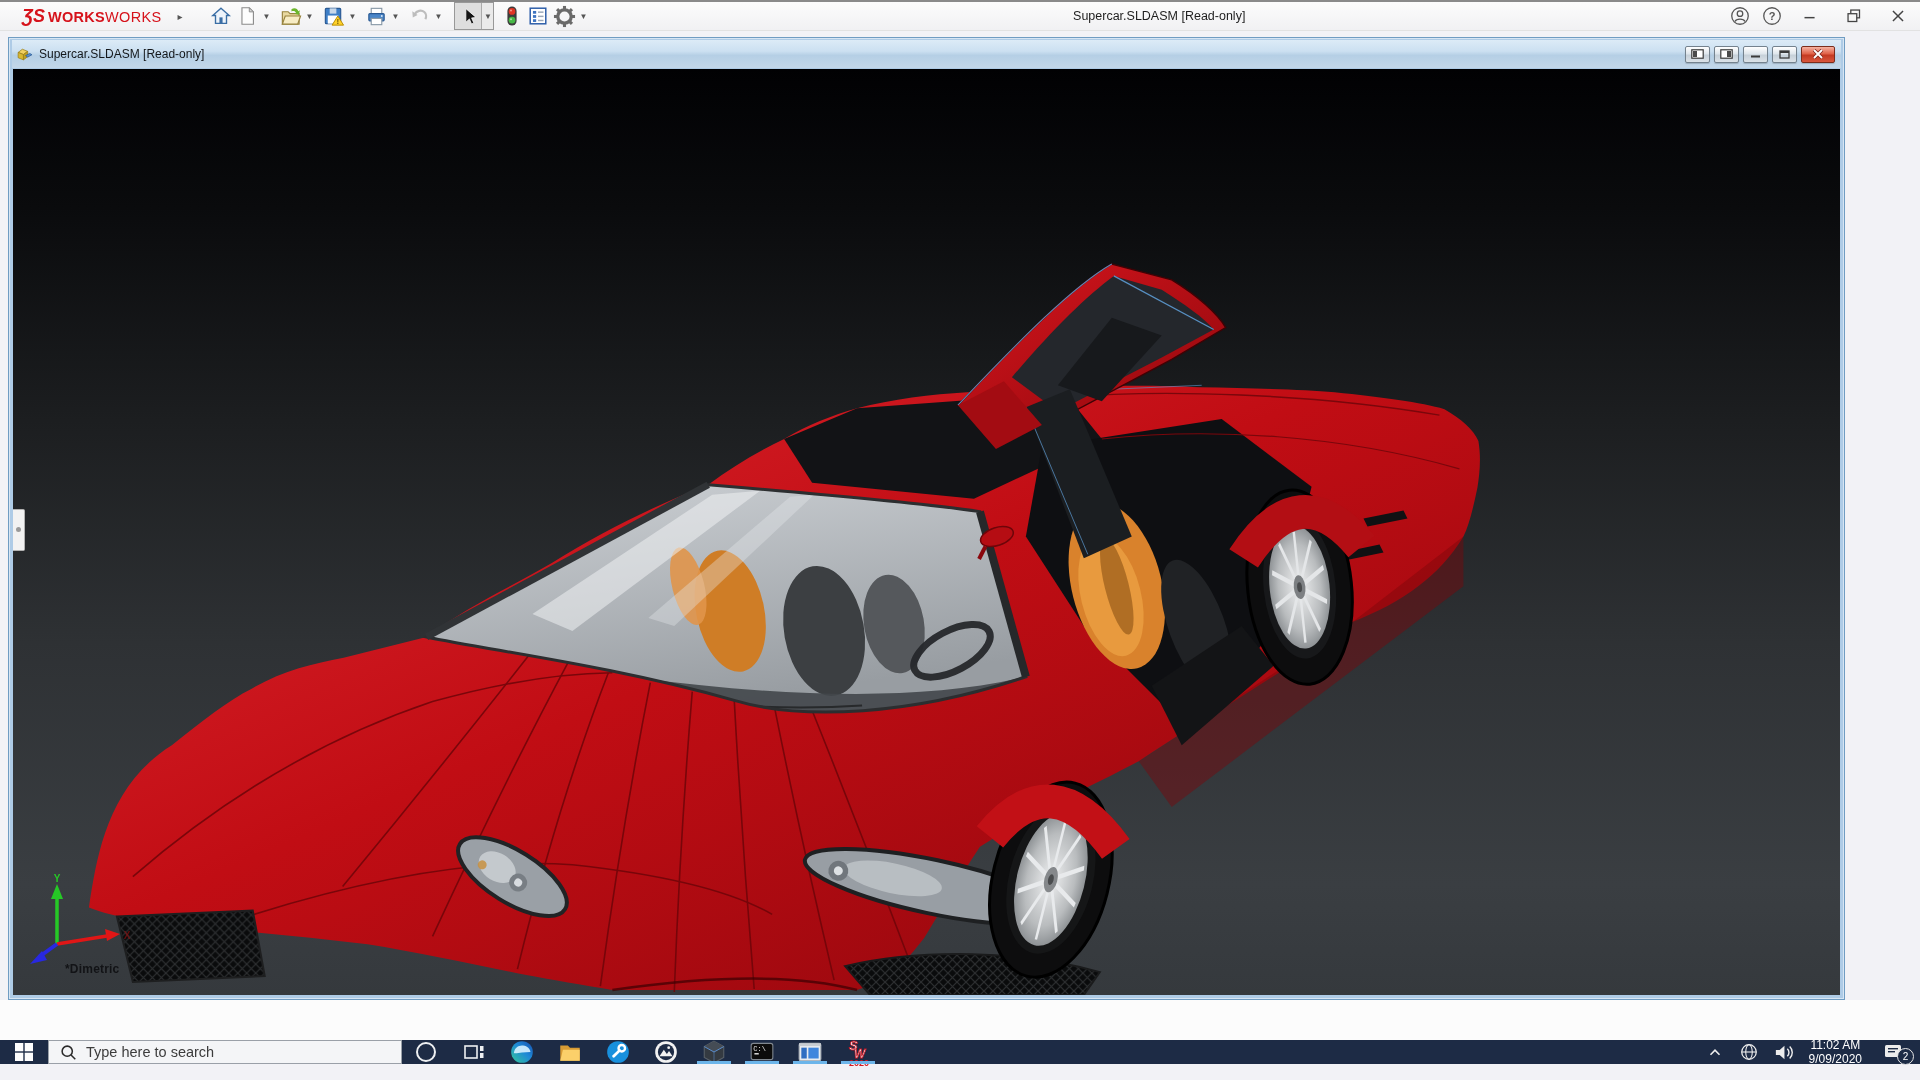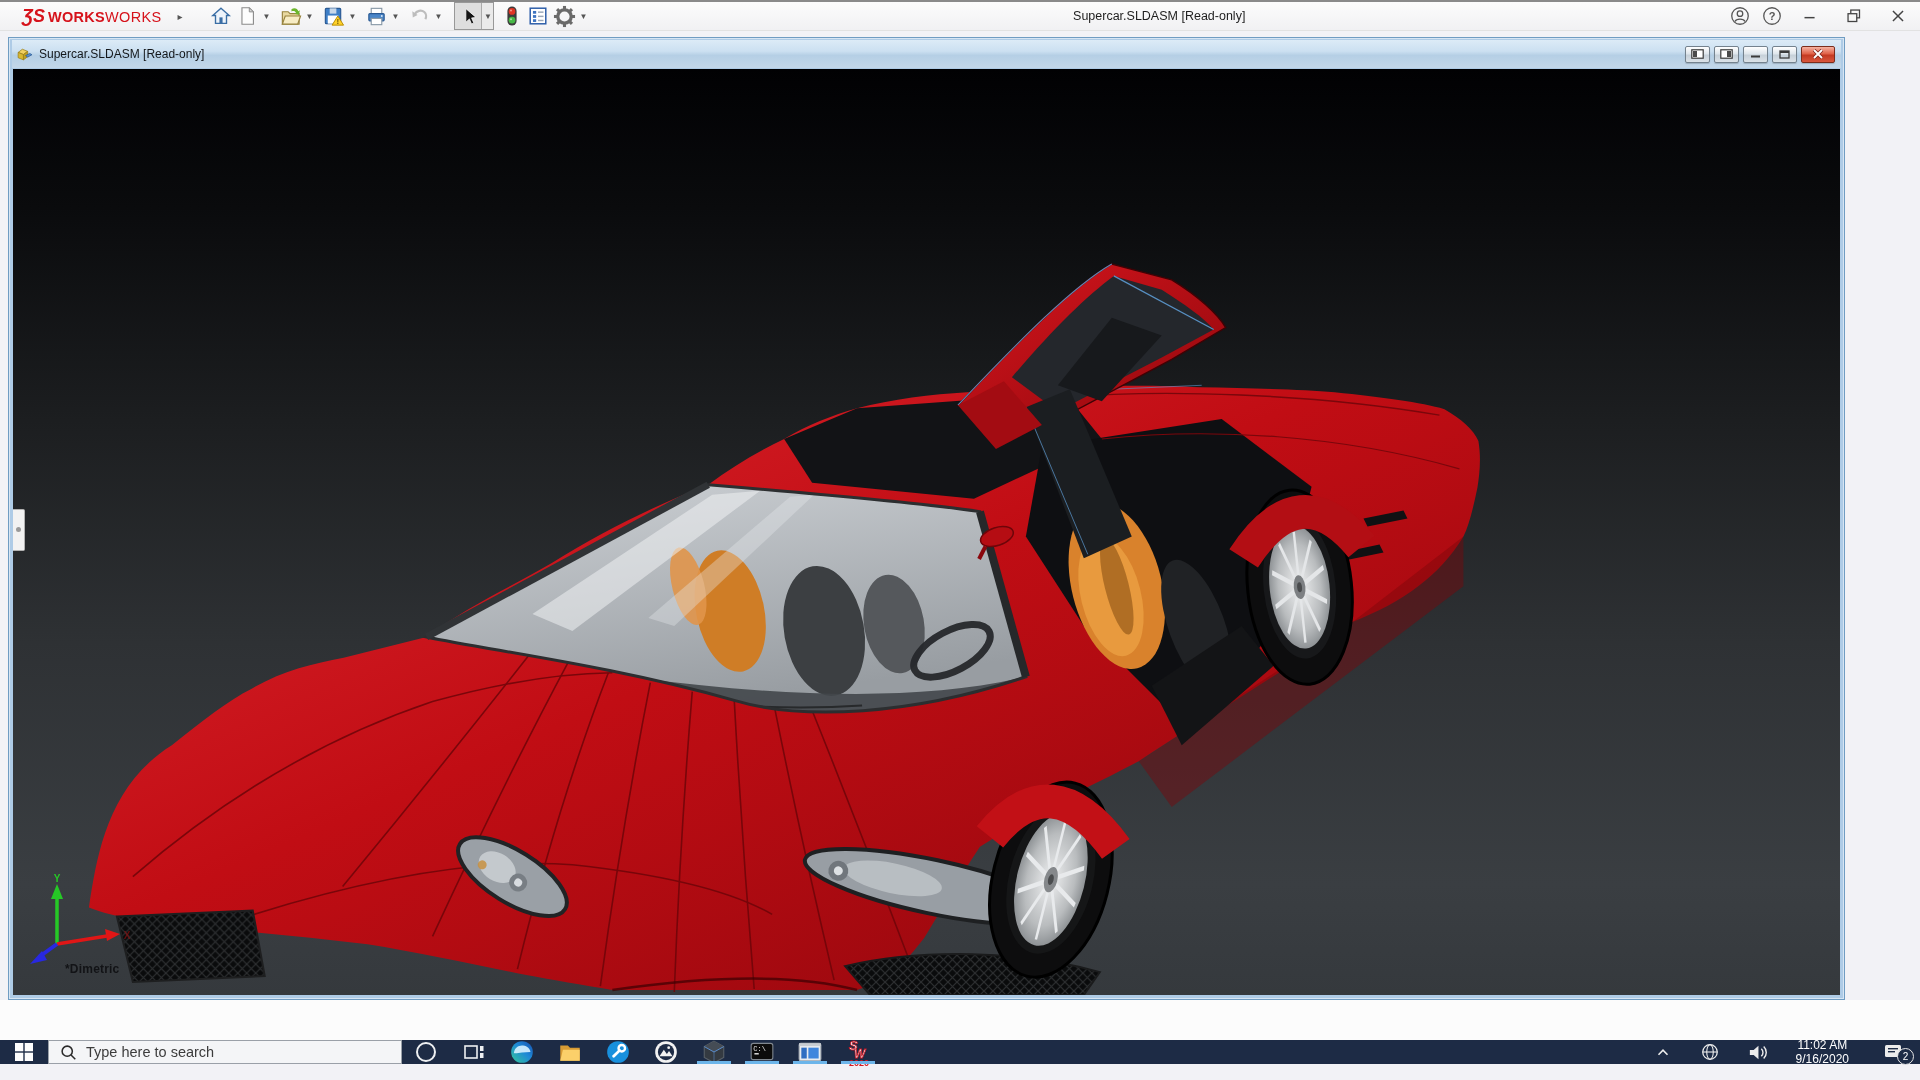--- a/index.html
+++ b/index.html
@@ -60,21 +60,21 @@
   .taskbar { position:absolute; left:0; top:1040px; width:1920px; height:24px;
     background:#1d2b45; display:flex; align-items:stretch; }
   .start { width:48px; display:flex; align-items:center; justify-content:center; }
   .searchbox { width:354px; background:#f4f5f7; border:1px solid #9aa0a8; display:flex;
     align-items:center; padding-left:11px; gap:9px; }
   .searchbox input { border:none; outline:none; background:transparent; font-size:14.5px;
     color:#333; width:280px; font-family:inherit; }
   .searchbox input::placeholder { color:#3c3c3c; opacity:1; }
   .ticon { width:48px; display:flex; align-items:center; justify-content:center; position:relative; }
   .ticon .underline { position:absolute; bottom:0; left:7px; right:7px; height:3px; background:#6cb5ea; }
-  .tray { margin-left:auto; display:flex; align-items:center; gap:20px; padding-right:6px; }
+  .tray { margin-left:auto; display:flex; align-items:center; gap:7px; padding-right:6px; }
   .tray-icon { width:27px; height:40px; display:flex; align-items:center; justify-content:center; }
   .clock { color:#fff; font-size:12px; text-align:center; line-height:14.5px; padding:0 5px; }
   .badge-wrap { position:relative; width:40px; height:40px; display:flex; align-items:center;
     justify-content:center; }
   .badge { position:absolute; right:0; bottom:7px; width:17px; height:17px; border-radius:50%;
     background:#1d2b45; border:1.5px solid #e8e8e8; color:#fff; font-size:10px;
     display:flex; align-items:center; justify-content:center; }
 </style>
 </head>
 <body>
@@ -565,21 +565,21 @@
     </div>
     <div class="tray-icon">
       <svg width="21" height="21" viewBox="0 0 22 22">
         <path d="M3 8.5 h4 l5 -4.5 v14 l-5 -4.5 h-4 Z" fill="#ececec"></path>
         <path d="M15 7 a5.5 5.5 0 0 1 0 8" stroke="#ececec" stroke-width="1.5" fill="none"></path>
         <path d="M17.5 4.8 a8.5 8.5 0 0 1 0 12.4" stroke="#ececec" stroke-width="1.5" fill="none"></path>
       </svg>
     </div>
     <div class="clock">
       <div>11:02 AM</div>
-      <div>9/16/2020</div>
+      <div>9/09/2020</div>
     </div>
     <div class="badge-wrap">
       <svg width="20" height="20" viewBox="0 0 20 20">
         <rect x="1" y="3" width="16" height="12" rx="1.5" fill="#ececec"></rect>
         <rect x="4" y="6" width="10" height="1.4" fill="#1d2b45"></rect>
         <rect x="4" y="9" width="7" height="1.4" fill="#1d2b45"></rect>
       </svg>
       <span class="badge">2</span>
     </div>
   </div>

